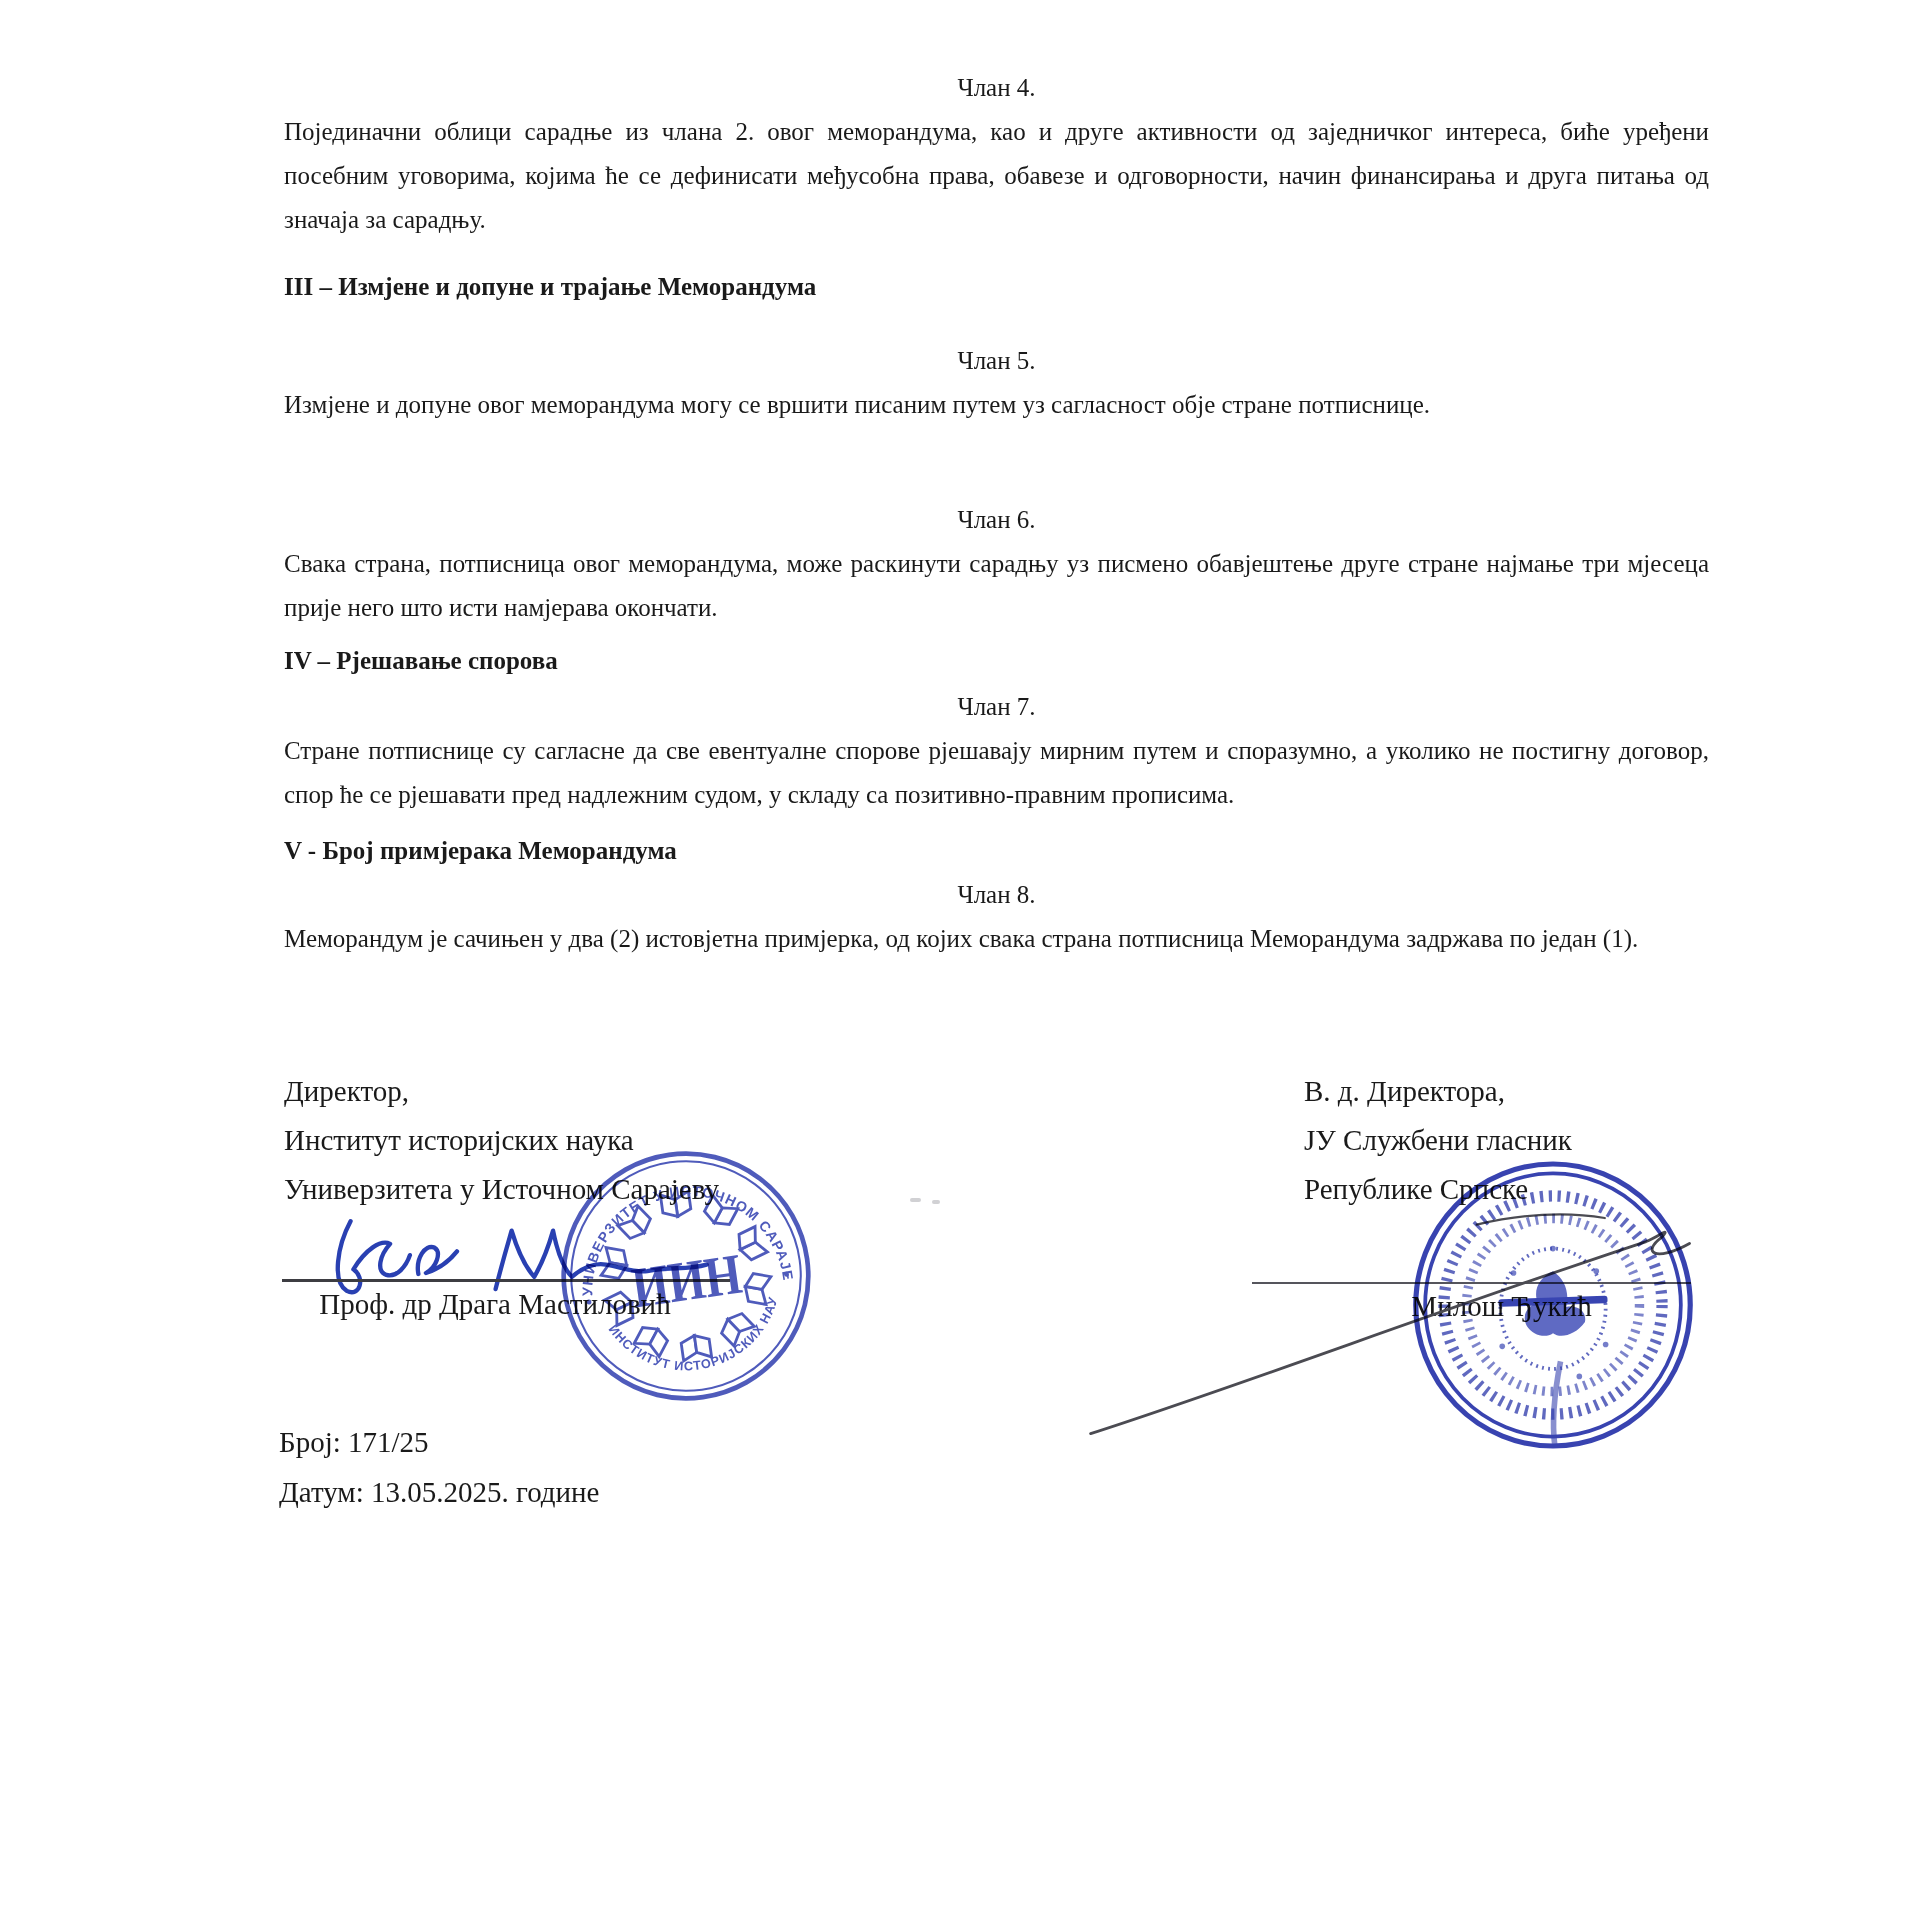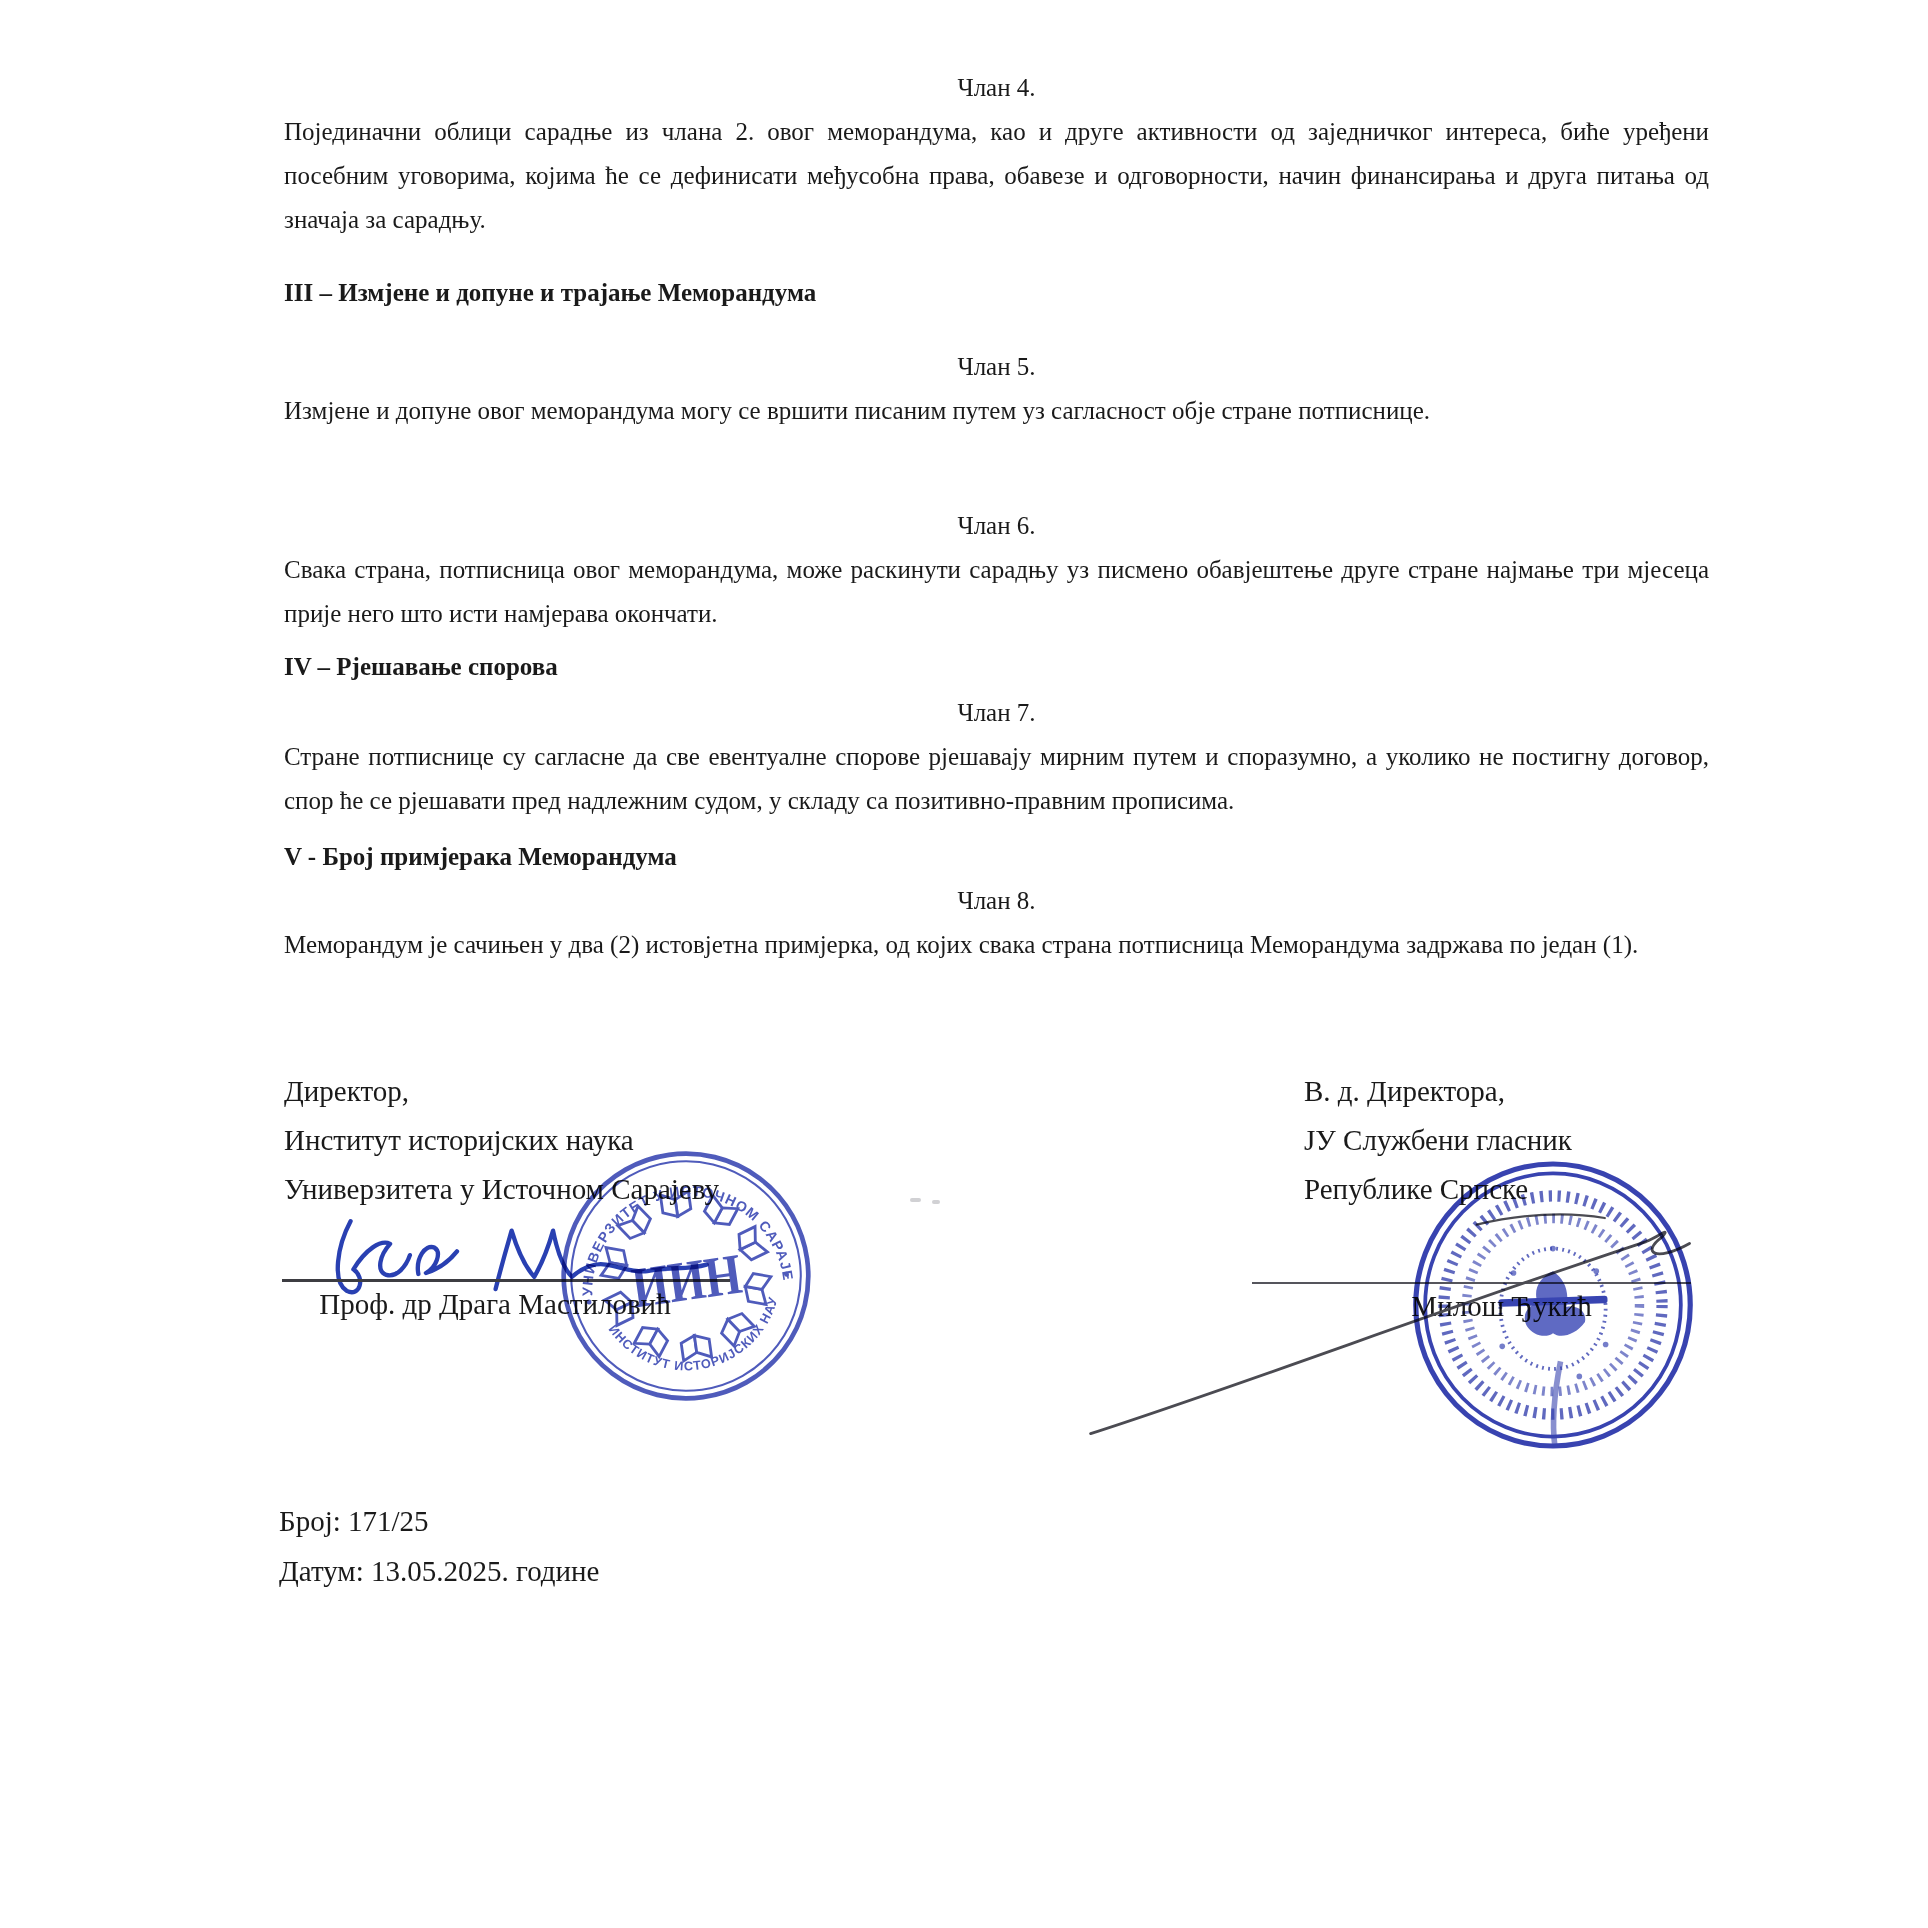--- a/index.html
+++ b/index.html
@@ -13,21 +13,21 @@
     color:#1a1a1a;
   }
   
   .doc{
     position:absolute;left:284px;top:66px;width:1425px;
     font-size:25px;line-height:44px;
   }
   .chlan{ text-align:center; }
   .para{ margin:0; text-align:justify; }
   .sec-heading{ font-weight:bold; margin:0; }
-  .mt26{margin-top:29px;} .mt32{margin-top:30px;} .mt75{margin-top:71px;}
+  .mt26{margin-top:23px;} .mt32{margin-top:30px;} .mt75{margin-top:71px;}
   .mt10{margin-top:9.4px;} .mt2{margin-top:1.9px;} .mt13{margin-top:12.2px;}
 
   
   .sigblock{
     position:absolute;width:452px;text-align:left;
     font-size:29px;line-height:49px;
   }
   .sigblock.left{ left:284px; top:1067px; }
   .sigblock.right{ left:1304px; top:1067px; width:395px; }
   .sigline{
@@ -45,21 +45,21 @@
   svg.script-right{ position:absolute; left:1036px; top:1185px; }
   svg.stamp{ mix-blend-mode:multiply; position:absolute; }
   svg.stamp.left{ left:559px; top:1149px; opacity:.9; }
   svg.stamp.right{ left:1412px; top:1160px; opacity:.92; }
 
   .artifact{ position:absolute; background:#9a9aa0; opacity:.45; border-radius:1.9px; }
 
   .footer{
     position:absolute; font-size:29px; line-height:50px;
   }
-  .footer.left{ left:279px; top:1496px; }
+  .footer.left{ left:279px; top:1417px; }
   .footer.right{ left:1356px; top:1417px; }
   .footer div{ white-space:nowrap; }
 </style>
 </head>
 <body>
 
 <div class="page">
 
   <div class="doc">
     <div class="chlan">Члан 4.</div>

